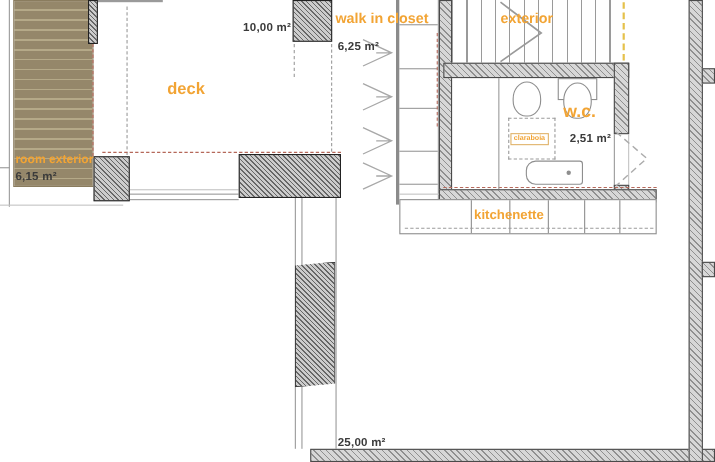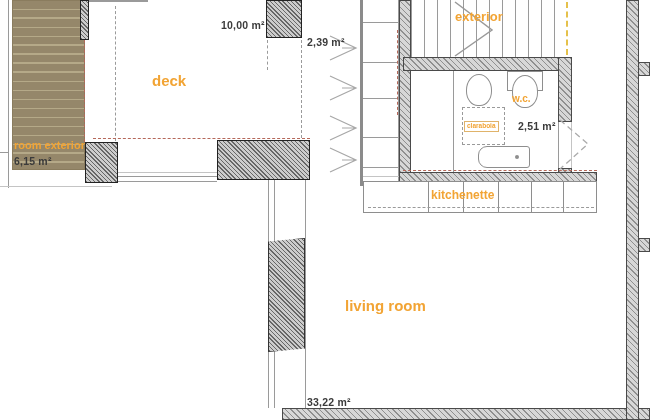--- a/index.html
+++ b/index.html
@@ -136,25 +136,25 @@
       <path d="M330,148 L356,160 L330,172 M342,160 L356,160"></path>
     </g>
   </svg>
 
   <div class="abs lbl" style="left:14px;top:140px;font-size:11px;">room exterior</div>
   <div class="abs meas" style="left:14px;top:156px;">6,15 m²</div>
 
   <div class="abs lbl" style="left:152px;top:73px;font-size:15px;">deck</div>
   <div class="abs meas" style="left:221px;top:20px;">10,00 m²</div>
 
-  <div class="abs meas" style="left:307px;top:37px;">2,39 m²</div>
+  <div class="abs lbl" style="left:305px;top:10px;font-size:13px;">walk in closet</div>
+  <div class="abs meas" style="left:307px;top:37px;">6,25 m²</div>
 
   <div class="abs lbl" style="left:455px;top:10px;font-size:13px;">exterior</div>
 
-  <div class="abs lbl" style="left:512px;top:94px;font-size:10px;">w.c.</div>
+  <div class="abs lbl" style="left:512px;top:94px;font-size:16px;">w.c.</div>
   <div class="abs meas" style="left:518px;top:121px;">2,51 m²</div>
 
   <div class="abs lbl" style="left:431px;top:189px;font-size:12px;">kitchenette</div>
 
-  <div class="abs lbl" style="left:345px;top:298px;font-size:15px;">living room</div>
-  <div class="abs meas" style="left:307px;top:397px;">33,22 m²</div>
+  <div class="abs meas" style="left:307px;top:397px;">25,00 m²</div>
 
 </div>
 
 </body></html>

